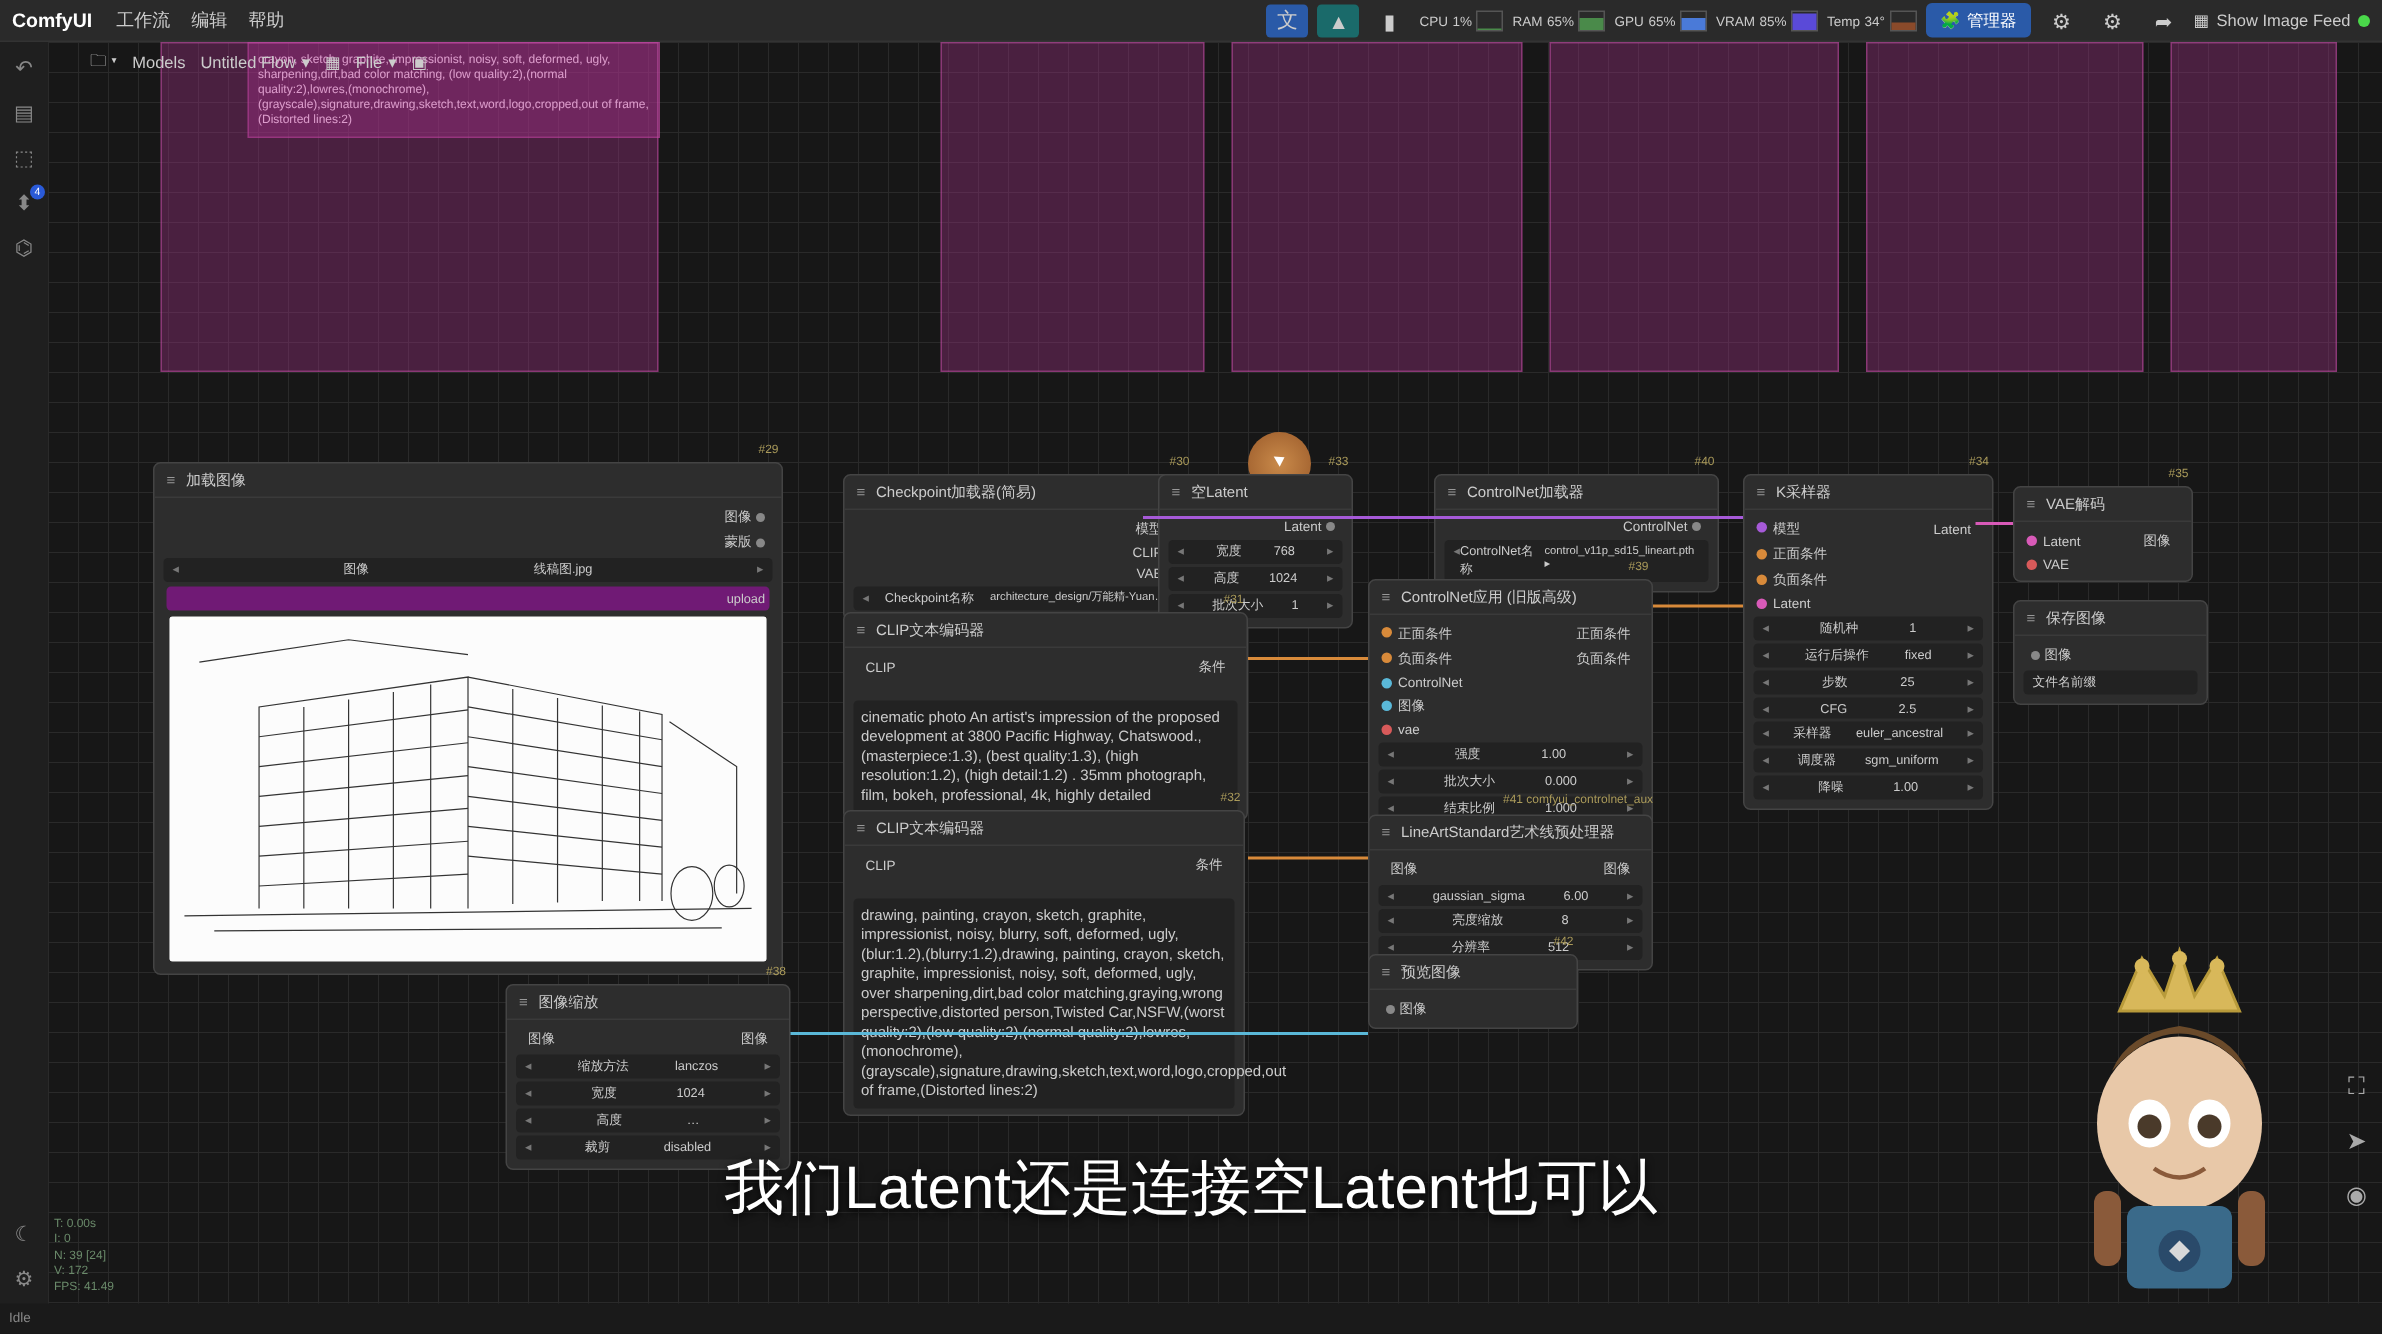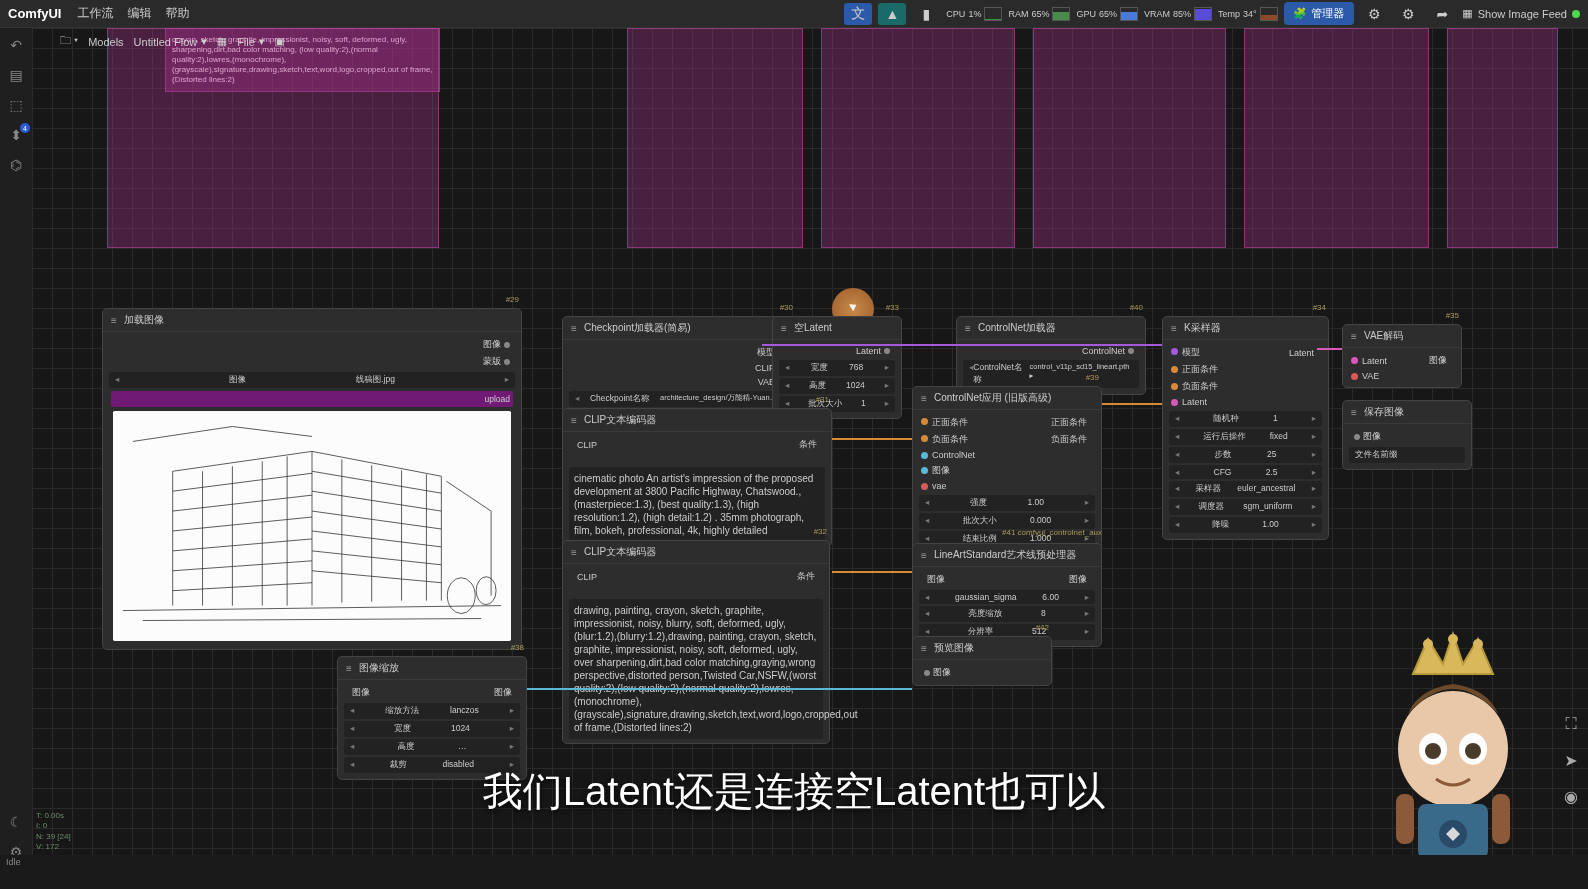--- a/index.html
+++ b/index.html
@@ -67,21 +67,21 @@
 .pdot { width: 7px; height: 7px; border-radius: 50%; display: inline-block; margin-right: 4px; }
 .c-pink { background: #d85ab8; } .c-yel { background: #d8b85a; } .c-cyan { background: #5ab8d8; }
 .c-red { background: #d85a5a; } .c-orange { background: #d88a3a; }
 .c-purple { background: #a65ad8; }
 
 
 .wire { position: absolute; height: 2px; transform-origin: left center; }
 
 
 .btm-stats { position: absolute; left: 36px; bottom: 26px; font-size: 8px; color: #6a8a6a; line-height: 1.3; }
-.statusbar { position: absolute; bottom: 16px; left: 0; right: 0; height: 18px; background: #1a1a1a; padding: 2px 6px; font-size: 9px; color: #888; }
+.statusbar { position: absolute; bottom: 0; left: 0; right: 0; height: 18px; background: #1a1a1a; padding: 2px 6px; font-size: 9px; color: #888; }
 .subtitle { position: absolute; bottom: 70px; left: 50%; transform: translateX(-50%); font-size: 40px; color: #fff; font-weight: 500; text-shadow: 0 2px 6px #000; }
 
 
 .avatar { position: absolute; right: 40px; bottom: 20px; width: 190px; height: 250px; pointer-events: none; }
 
 
 .rfloat { position: absolute; right: 6px; bottom: 80px; display: flex; flex-direction: column; gap: 14px; }
 .rfloat .ic { width: 22px; height: 22px; color: #aaa; font-size: 16px; text-align: center; }
 
 

